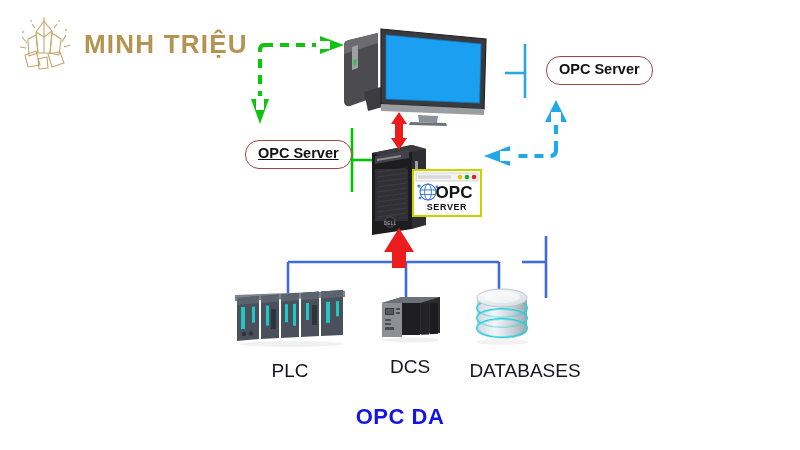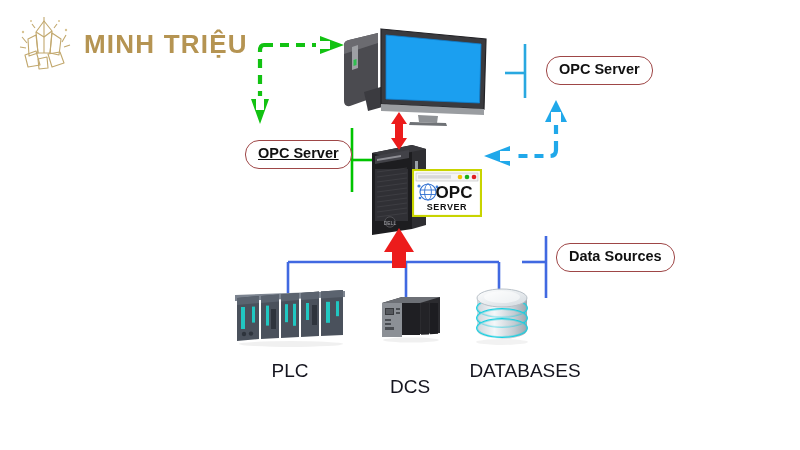--- a/index.html
+++ b/index.html
@@ -47,21 +47,21 @@
     font-family:"Liberation Sans", sans-serif;letter-spacing:0.5px;
   }
 
   
   .caption{
     color:#15151f;font-size:19px;font-weight:normal;
     font-family:"Liberation Sans", sans-serif;text-align:center;
     white-space:nowrap;
   }
   #caption-plc{left:240px;top:360px;width:100px;}
-  #caption-dcs{left:370px;top:376px;width:80px;}
+  #caption-dcs{left:370px;top:356px;width:80px;}
   #caption-db{left:455px;top:360px;width:140px;}
 
   
   svg.layer{position:absolute;left:0;top:0;width:800px;height:450px;overflow:visible;}
   svg.layer.under{z-index:1;}
   svg.layer.over{z-index:3;}
   .hw{position:absolute;z-index:2;}
   .pill,#opc-da-title,.caption,#logo-block{z-index:5;}
 </style>
 </head>
@@ -337,20 +337,20 @@
     <g>
       <path d="M556 150 q0 6 -6 6 L513 156" stroke="#20a8ea" stroke-width="4.2" fill="none" stroke-dasharray="9 7"></path>
       <path d="M510 146 L510 151 L500 151 L500 161 L510 161 L510 166 L484 156 Z" fill="#20a8ea"></path>
     </g>
   </svg>
 
   <div class="abs pill" id="pill-opc-server">OPC Server</div>
 
   <div class="abs pill" id="pill-opc-client">OPC Server</div>
 
-  <div class="abs pill" id="pill-data-sources">Data Sources</div>
 
   <div class="abs caption" id="caption-plc">PLC</div>
   <div class="abs caption" id="caption-dcs">DCS</div>
   <div class="abs caption" id="caption-db">DATABASES</div>
 
+  <div class="abs" id="opc-da-title">OPC DA</div>
 
 </div>
 
 </body></html>

